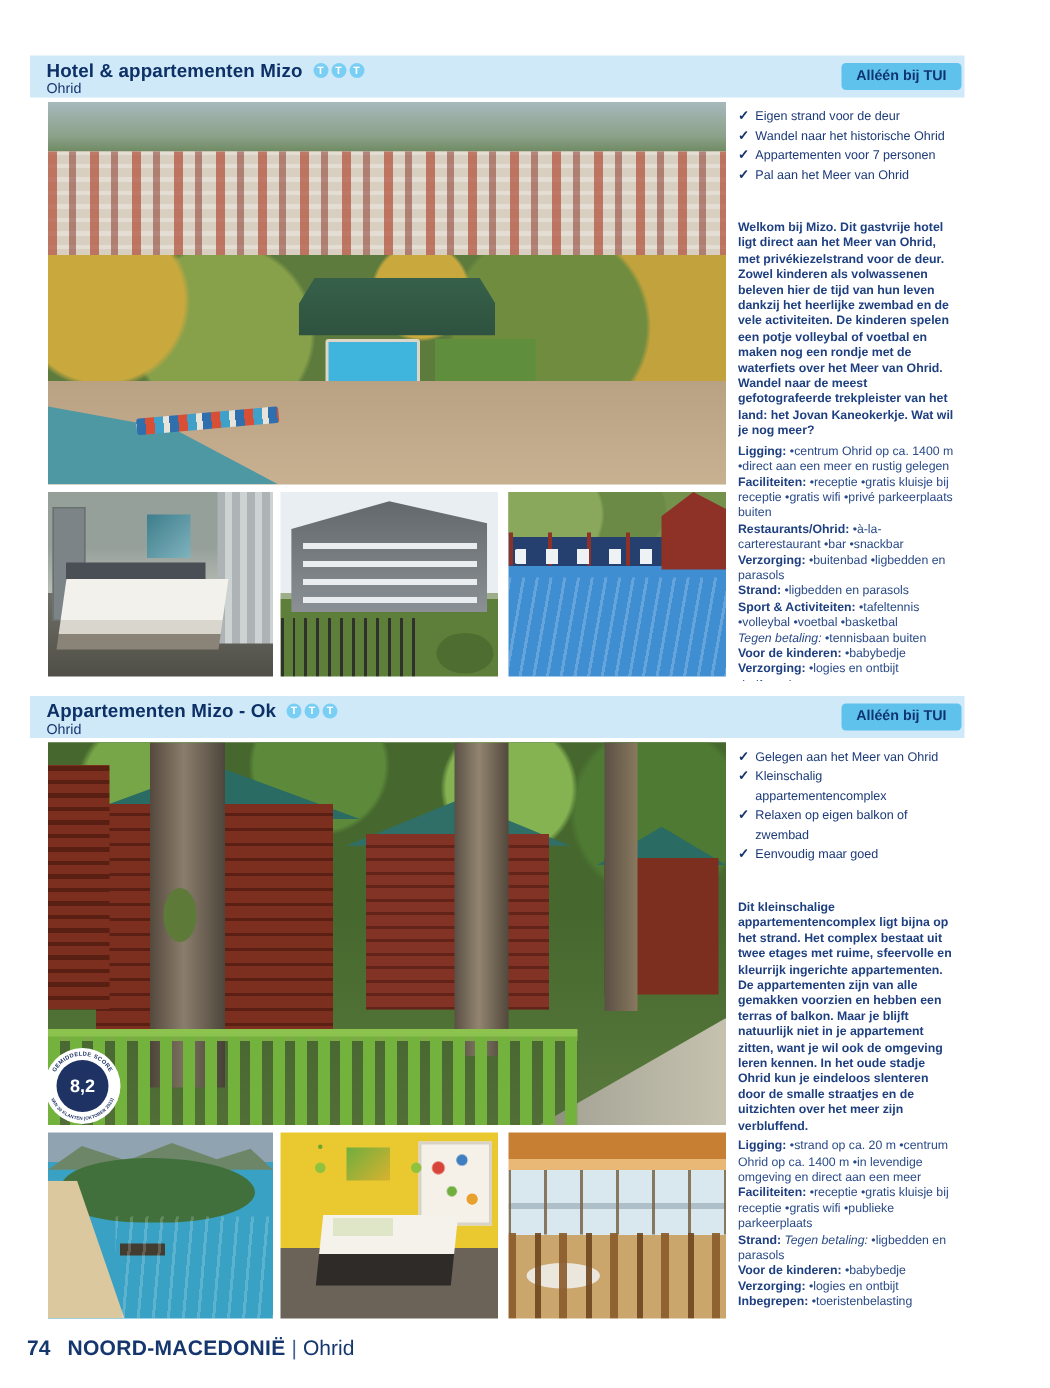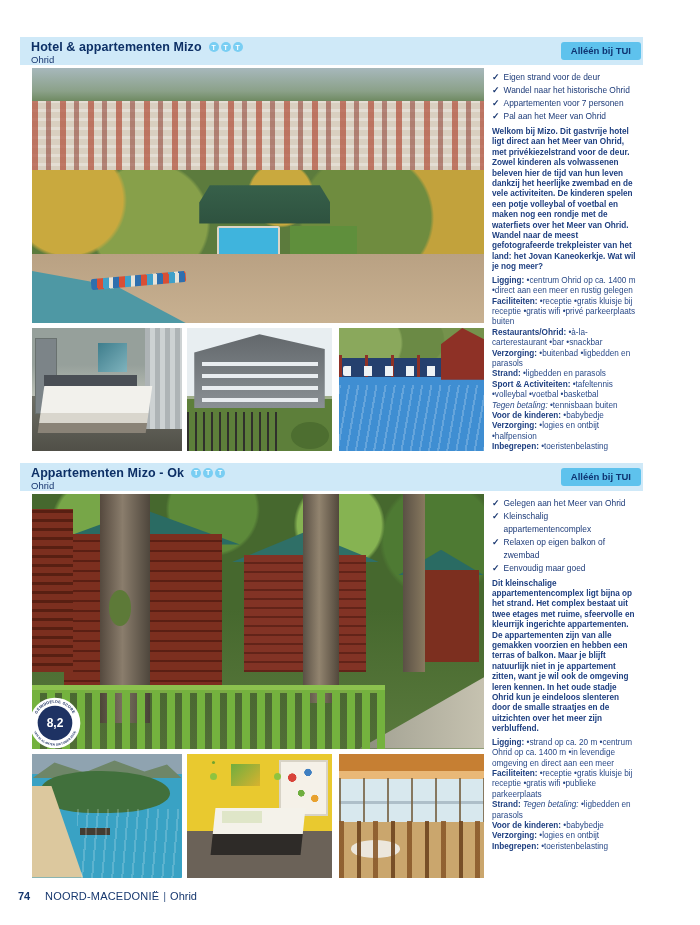--- a/index.html
+++ b/index.html
@@ -26,35 +26,35 @@
   .thumbs{display:flex;margin-top:5px}
   .thumb{height:123px;position:relative;overflow:hidden;background:#bbb;flex:none}
   .s2 .thumb{height:124px}
   .t1{width:150px;margin-right:5px}.t2{width:145px;margin-right:7px}.t3{width:145px}
   .ph div{position:absolute}
 
   .info{width:146px;flex:none;padding-top:3px;max-height:386px;overflow:hidden;box-sizing:border-box}
   .usps{list-style:none;margin:0;padding:0}
   .usps li{display:flex;gap:4px;font-size:8.4px;line-height:13px;color:#1c3a78}
   .check{color:#17356f;font-weight:bold;font-size:9px;flex:none}
-  .desc{font-size:8.2px;line-height:10.4px;font-weight:bold;color:#1e3f80;margin:4px 0 3px}
+  .desc{font-size:8.2px;line-height:10.4px;font-weight:bold;color:#1e3f80;margin:24px 0 3px}
   .fact{font-size:8.2px;line-height:10.4px;margin:0;color:#2a4a88}
   .seg-bold{font-weight:bold;color:#1e3f80}
   .seg-italic{font-style:italic}
 
   
   .score-badge{position:absolute;left:-3px;top:203px;z-index:5}
   .arc{font-size:4px;font-weight:bold;fill:#1e3263;letter-spacing:.25px}
   .arc-b{font-size:3.1px;font-weight:bold;fill:#1e3263;letter-spacing:.1px}
   .score-num{font-size:12.5px;font-weight:bold;fill:#fff}
 
   
-  .footer{position:absolute;left:18px;top:890px;font-size:11px;color:#16376e;display:flex;align-items:flex-end}
+  .footer{position:absolute;left:18px;top:890px;font-size:14px;color:#16376e;display:flex;align-items:flex-end}
   .footer .num{font-weight:bold;width:27px}
-  .footer .region{font-weight:normal;letter-spacing:.2px}
+  .footer .region{font-weight:bold;letter-spacing:.2px}
   .footer .sep{margin:0 4px;font-weight:normal;color:#46628f}
   .footer .city{font-weight:normal}
 
   
   #p1main{background:#cfc5b2}
   .aer-sky{left:0;top:0;width:100%;height:13%;background:linear-gradient(180deg,#a7b8bc,#8ba189 70%,#6f8a62)}
   .aer-town{left:0;top:13%;width:100%;height:29%;background-color:#d9cfc0;
     background-image:repeating-linear-gradient(90deg,rgba(176,77,56,.7) 0 6px,transparent 6px 14px,rgba(140,60,48,.55) 14px 19px,transparent 19px 28px),
                      repeating-linear-gradient(0deg,rgba(255,255,255,.3) 0 3px,transparent 3px 9px)}
   .aer-trees{left:0;top:40%;width:100%;height:34%;background-color:#5c7b3d;

